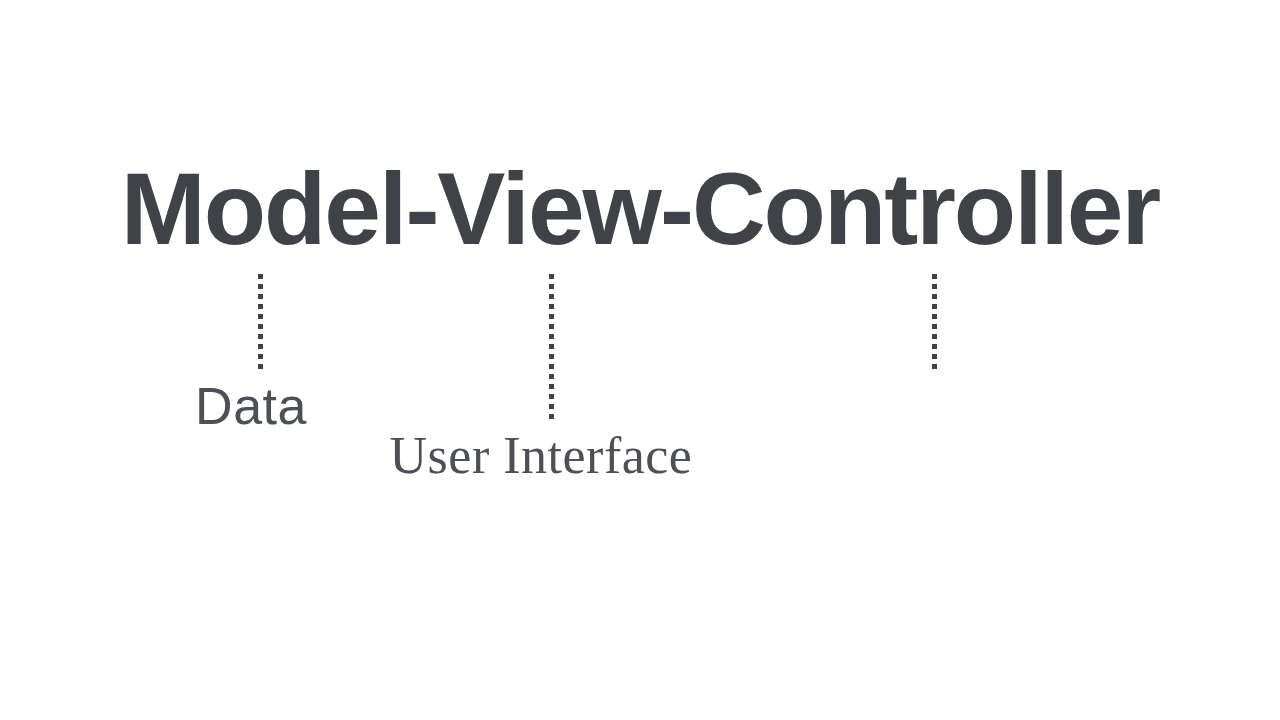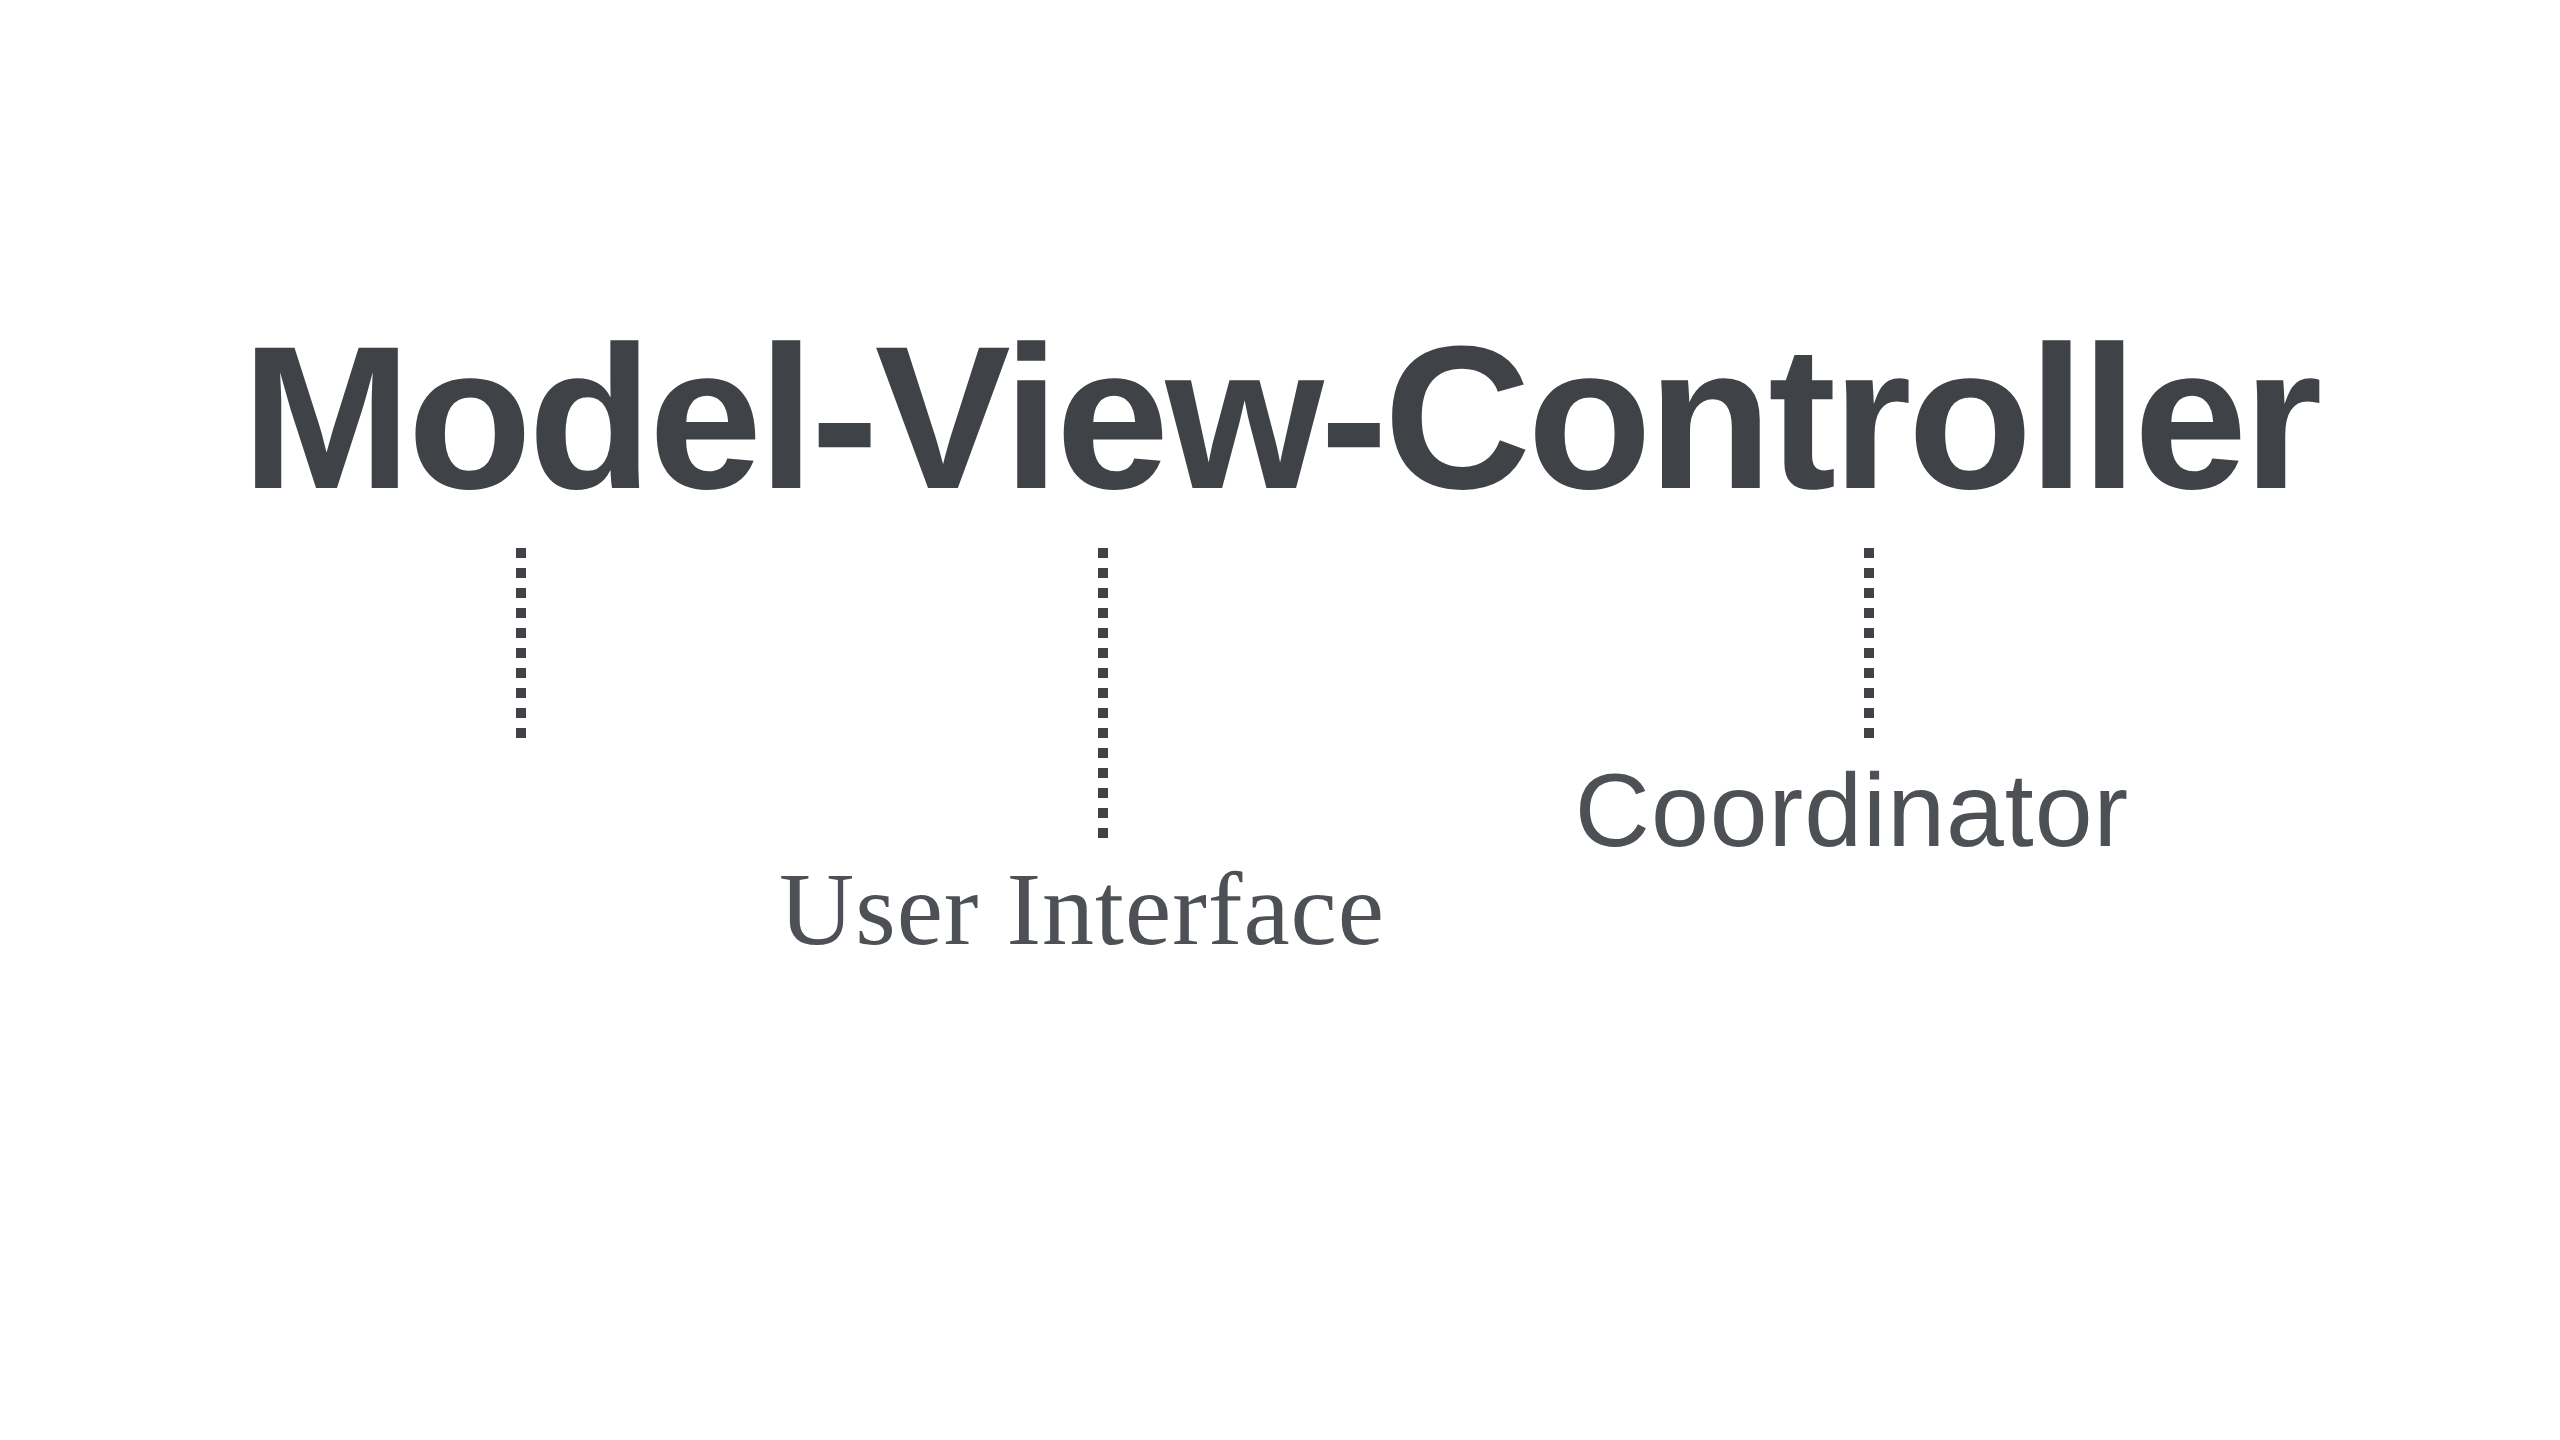--- a/index.html
+++ b/index.html
@@ -67,18 +67,18 @@
 <div class="slide">
 
   <h1 class="main-title">Model-View-Controller</h1>
 
   <div class="connector connector-model"></div>
 
   <div class="connector connector-view"></div>
 
   <div class="connector connector-controller"></div>
 
+  <div class="part-label label-model">Data</div>
 
   <div class="part-label label-view">User Interface</div>
 
-  <div class="part-label label-controller">Coordinator</div>
 
 </div>
 
 </body></html>

